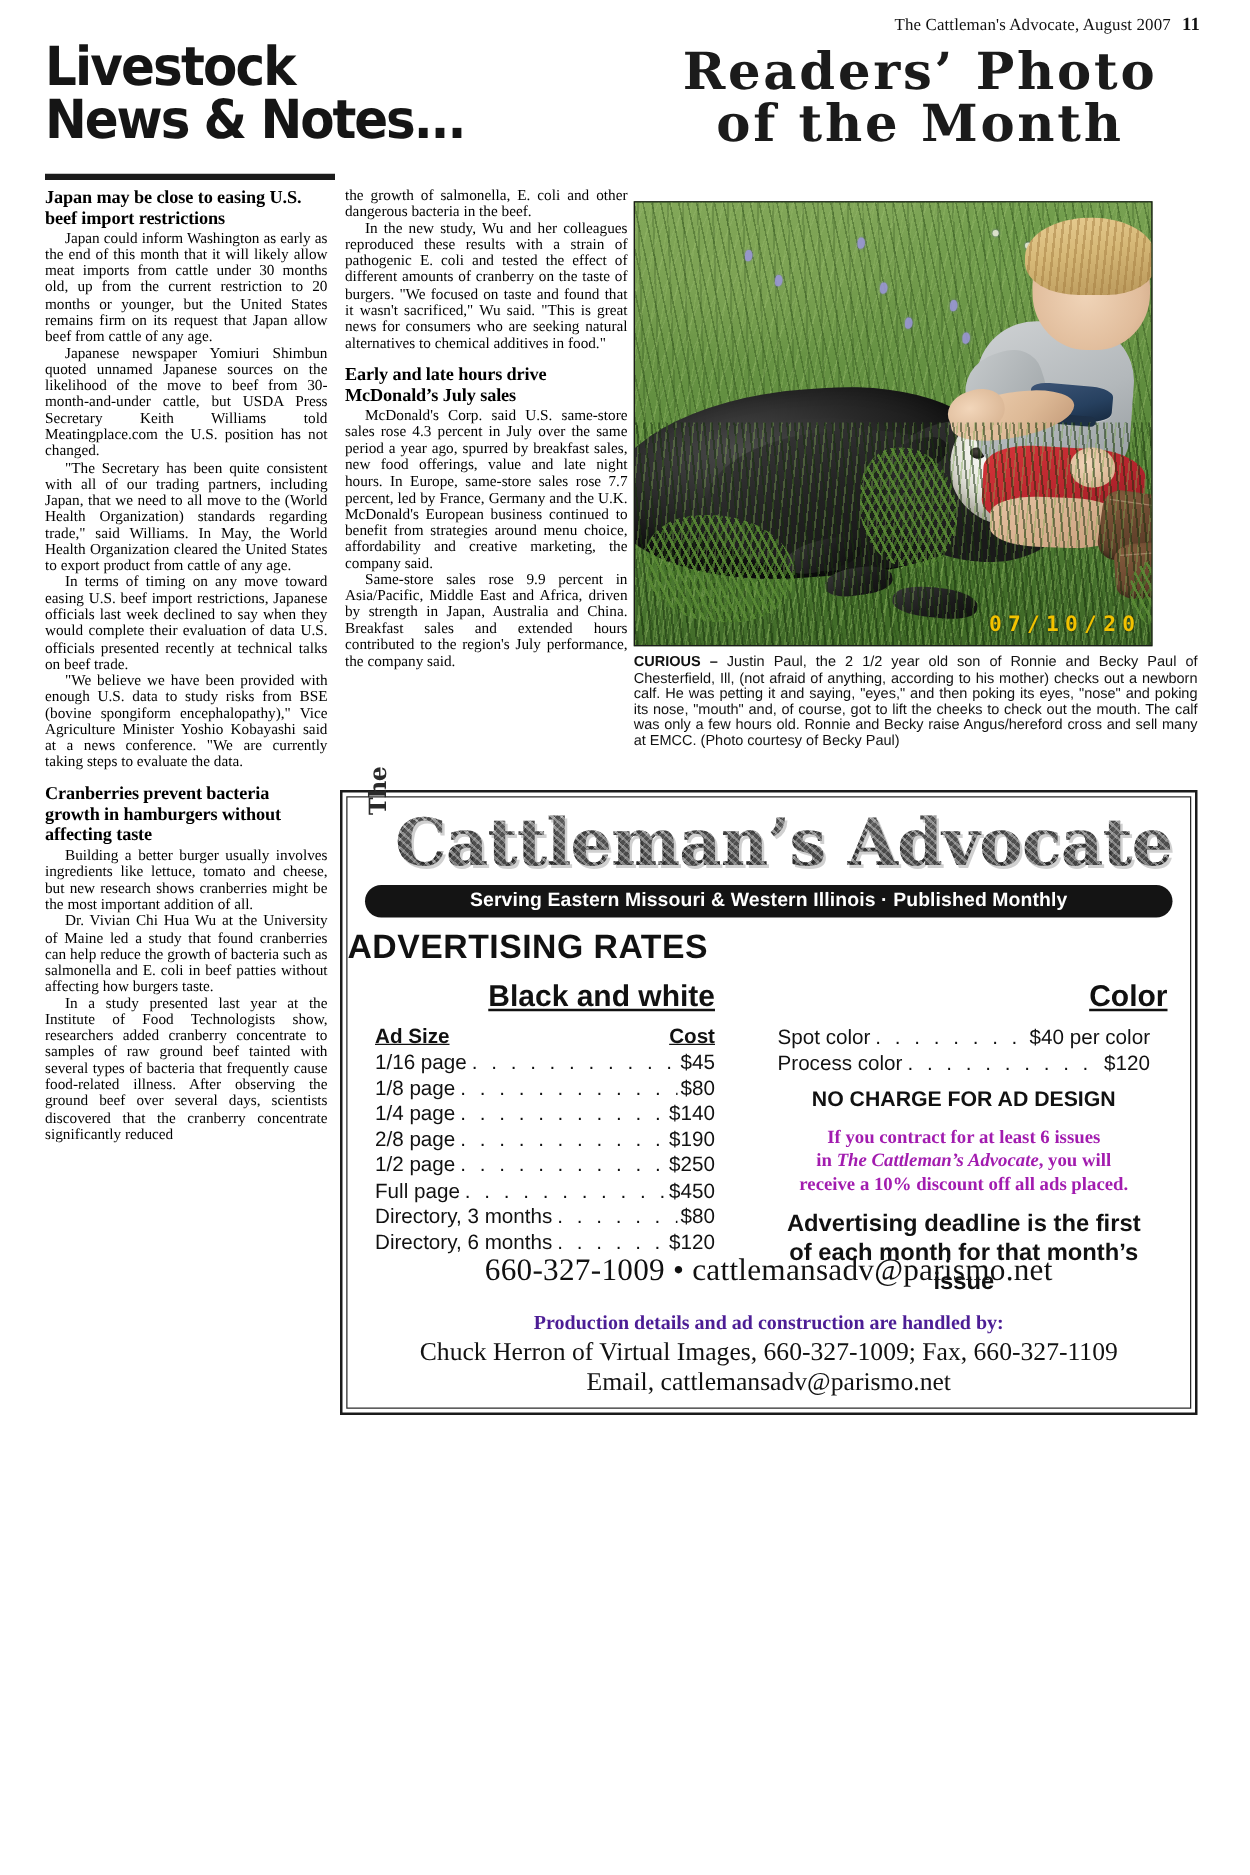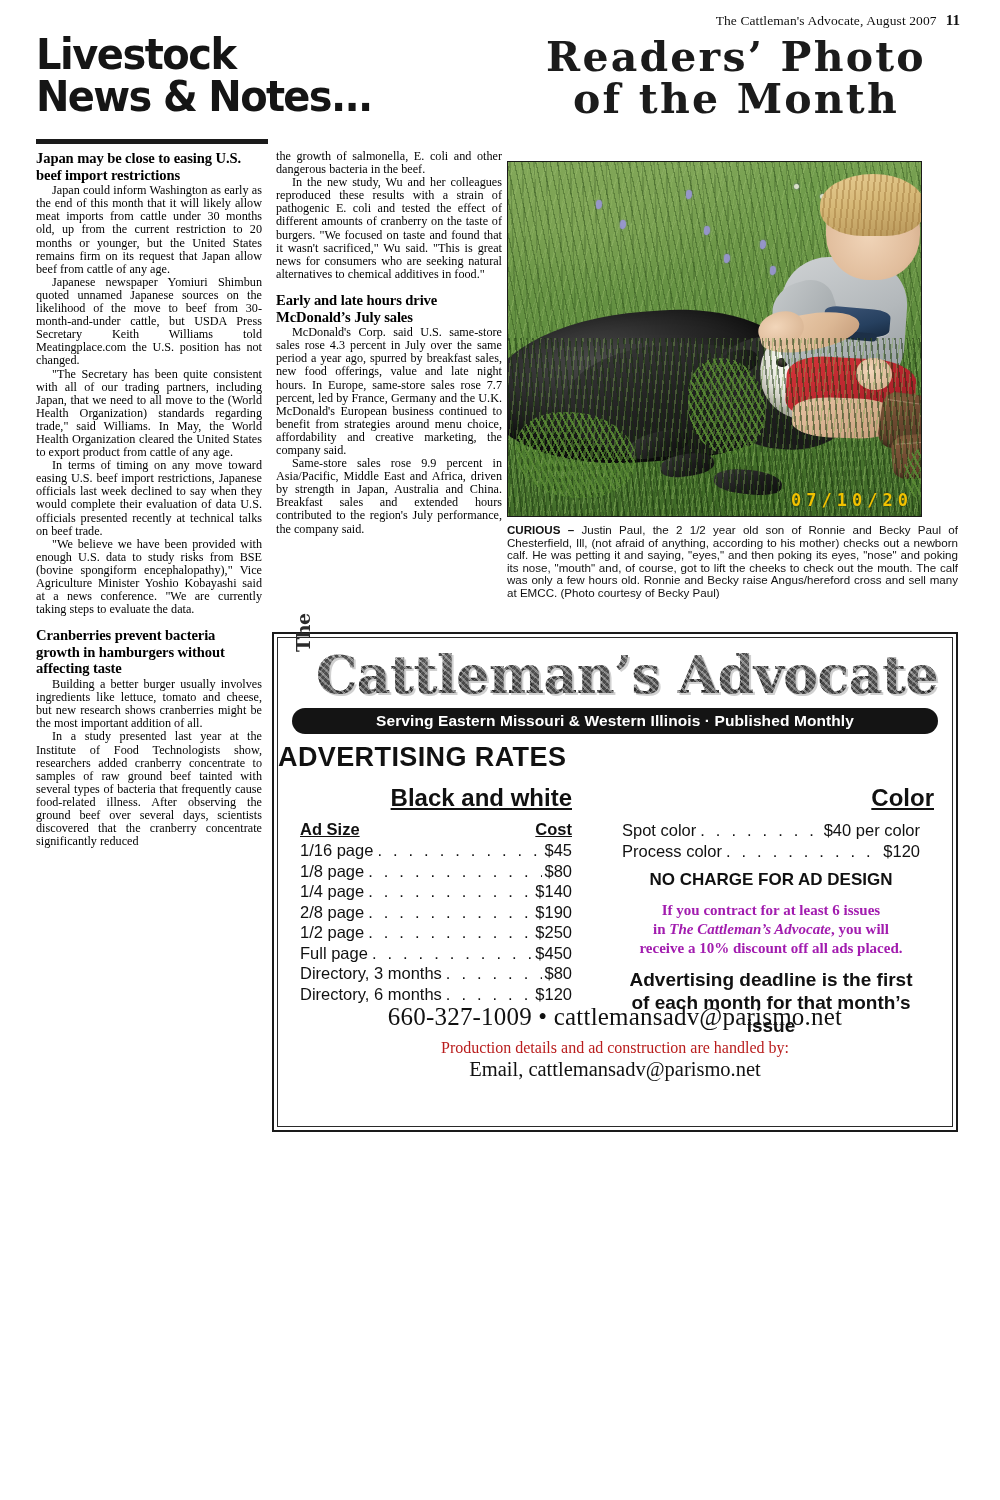--- a/index.html
+++ b/index.html
@@ -424,21 +424,21 @@
   #contact .l1 {
     font-family:"Liberation Serif", serif;
     font-style:italic; font-size:15.5px; color:#111;
   }
   #contact .l2 {
     font-family:"Liberation Serif", serif;
     font-size:25px; color:#111; margin-top:3px; letter-spacing:.2px;
   }
   #contact .l3 {
     font-family:"Liberation Serif", serif;
-    font-weight:normal; font-size:16px; margin-top:8px; color:#b91c1c;
+    font-weight:bold; font-size:16px; margin-top:19px; color:#4c1d95;
   }
   #contact .l4 {
     font-family:"Liberation Serif", serif;
     font-size:20.5px; margin-top:3px; color:#111;
   }
   #contact .l5 {
     font-family:"Liberation Serif", serif;
     font-size:20.5px; margin-top:1px; color:#111;
   }
 </style>
@@ -464,20 +464,21 @@
 
   <div id="col1" class="bodycol">
     <div class="subhead">Japan may be close to easing U.S. beef import restrictions</div>
     <p>Japan could inform Washington as early as the end of this month that it will likely allow meat imports from cattle under 30 months old, up from the current restriction to 20 months or younger, but the United States remains firm on its request that Japan allow beef from cattle of any age.</p>
     <p>Japanese newspaper Yomiuri Shimbun quoted unnamed Japanese sources on the likelihood of the move to beef from 30-month-and-under cattle, but USDA Press Secretary Keith Williams told Meatingplace.com the U.S. position has not changed.</p>
     <p>"The Secretary has been quite consistent with all of our trading partners, including Japan, that we need to all move to the (World Health Organization) standards regarding trade," said Williams. In May, the World Health Organization cleared the United States to export product from cattle of any age.</p>
     <p>In terms of timing on any move toward easing U.S. beef import restrictions, Japanese officials last week declined to say when they would complete their evaluation of data U.S. officials presented recently at technical talks on beef trade.</p>
     <p>"We believe we have been provided with enough U.S. data to study risks from BSE (bovine spongiform encephalopathy)," Vice Agriculture Minister Yoshio Kobayashi said at a news conference. "We are currently taking steps to evaluate the data.</p>
     <div class="subhead spaced">Cranberries prevent bacteria growth in hamburgers without affecting taste</div>
     <p>Building a better burger usually involves ingredients like lettuce, tomato and cheese, but new research shows cranberries might be the most important addition of all.</p>
+    <p>Dr. Vivian Chi Hua Wu at the University of Maine led a study that found cranberries can help reduce the growth of bacteria such as salmonella and E. coli in beef patties without affecting how burgers taste.</p>
     <p>In a study presented last year at the Institute of Food Technologists show, researchers added cranberry concentrate to samples of raw ground beef tainted with several types of bacteria that frequently cause food-related illness. After observing the ground beef over several days, scientists discovered that the cranberry concentrate significantly reduced</p>
   </div>
 
   <div id="col2" class="bodycol">
     <p class="noind">the growth of salmonella, E. coli and other dangerous bacteria in the beef.</p>
     <p>In the new study, Wu and her colleagues reproduced these results with a strain of pathogenic E. coli and tested the effect of different amounts of cranberry on the taste of burgers. "We focused on taste and found that it wasn't sacrificed," Wu said. "This is great news for consumers who are seeking natural alternatives to chemical additives in food."</p>
     <div class="subhead spaced">Early and late hours drive McDonald’s July sales</div>
     <p>McDonald's Corp. said U.S. same-store sales rose 4.3 percent in July over the same period a year ago, spurred by breakfast sales, new food offerings, value and late night hours. In Europe, same-store sales rose 7.7 percent, led by France, Germany and the U.K. McDonald's European business continued to benefit from strategies around menu choice, affordability and creative marketing, the company said.</p>
     <p>Same-store sales rose 9.9 percent in Asia/Pacific, Middle East and Africa, driven by strength in Japan, Australia and China. Breakfast sales and extended hours contributed to the region's July performance, the company said.</p>
   </div>
@@ -621,19 +622,20 @@
         </div>
         <div id="deadline">
           <div>Advertising deadline is the first</div>
           <div>of each month for that month’s issue</div>
         </div>
       </div>
 
       <div id="contact">
         <div class="l2">660-327-1009  •  cattlemansadv@parismo.net</div>
         <div class="l3">Production details and ad construction are handled by:</div>
+        <div class="l4">Chuck Herron of Virtual Images, 660-327-1009; Fax, 660-327-1109</div>
         <div class="l5">Email, cattlemansadv@parismo.net</div>
       </div>
 
     </div>
   </div>
 
 </div>
 
 </body></html>

